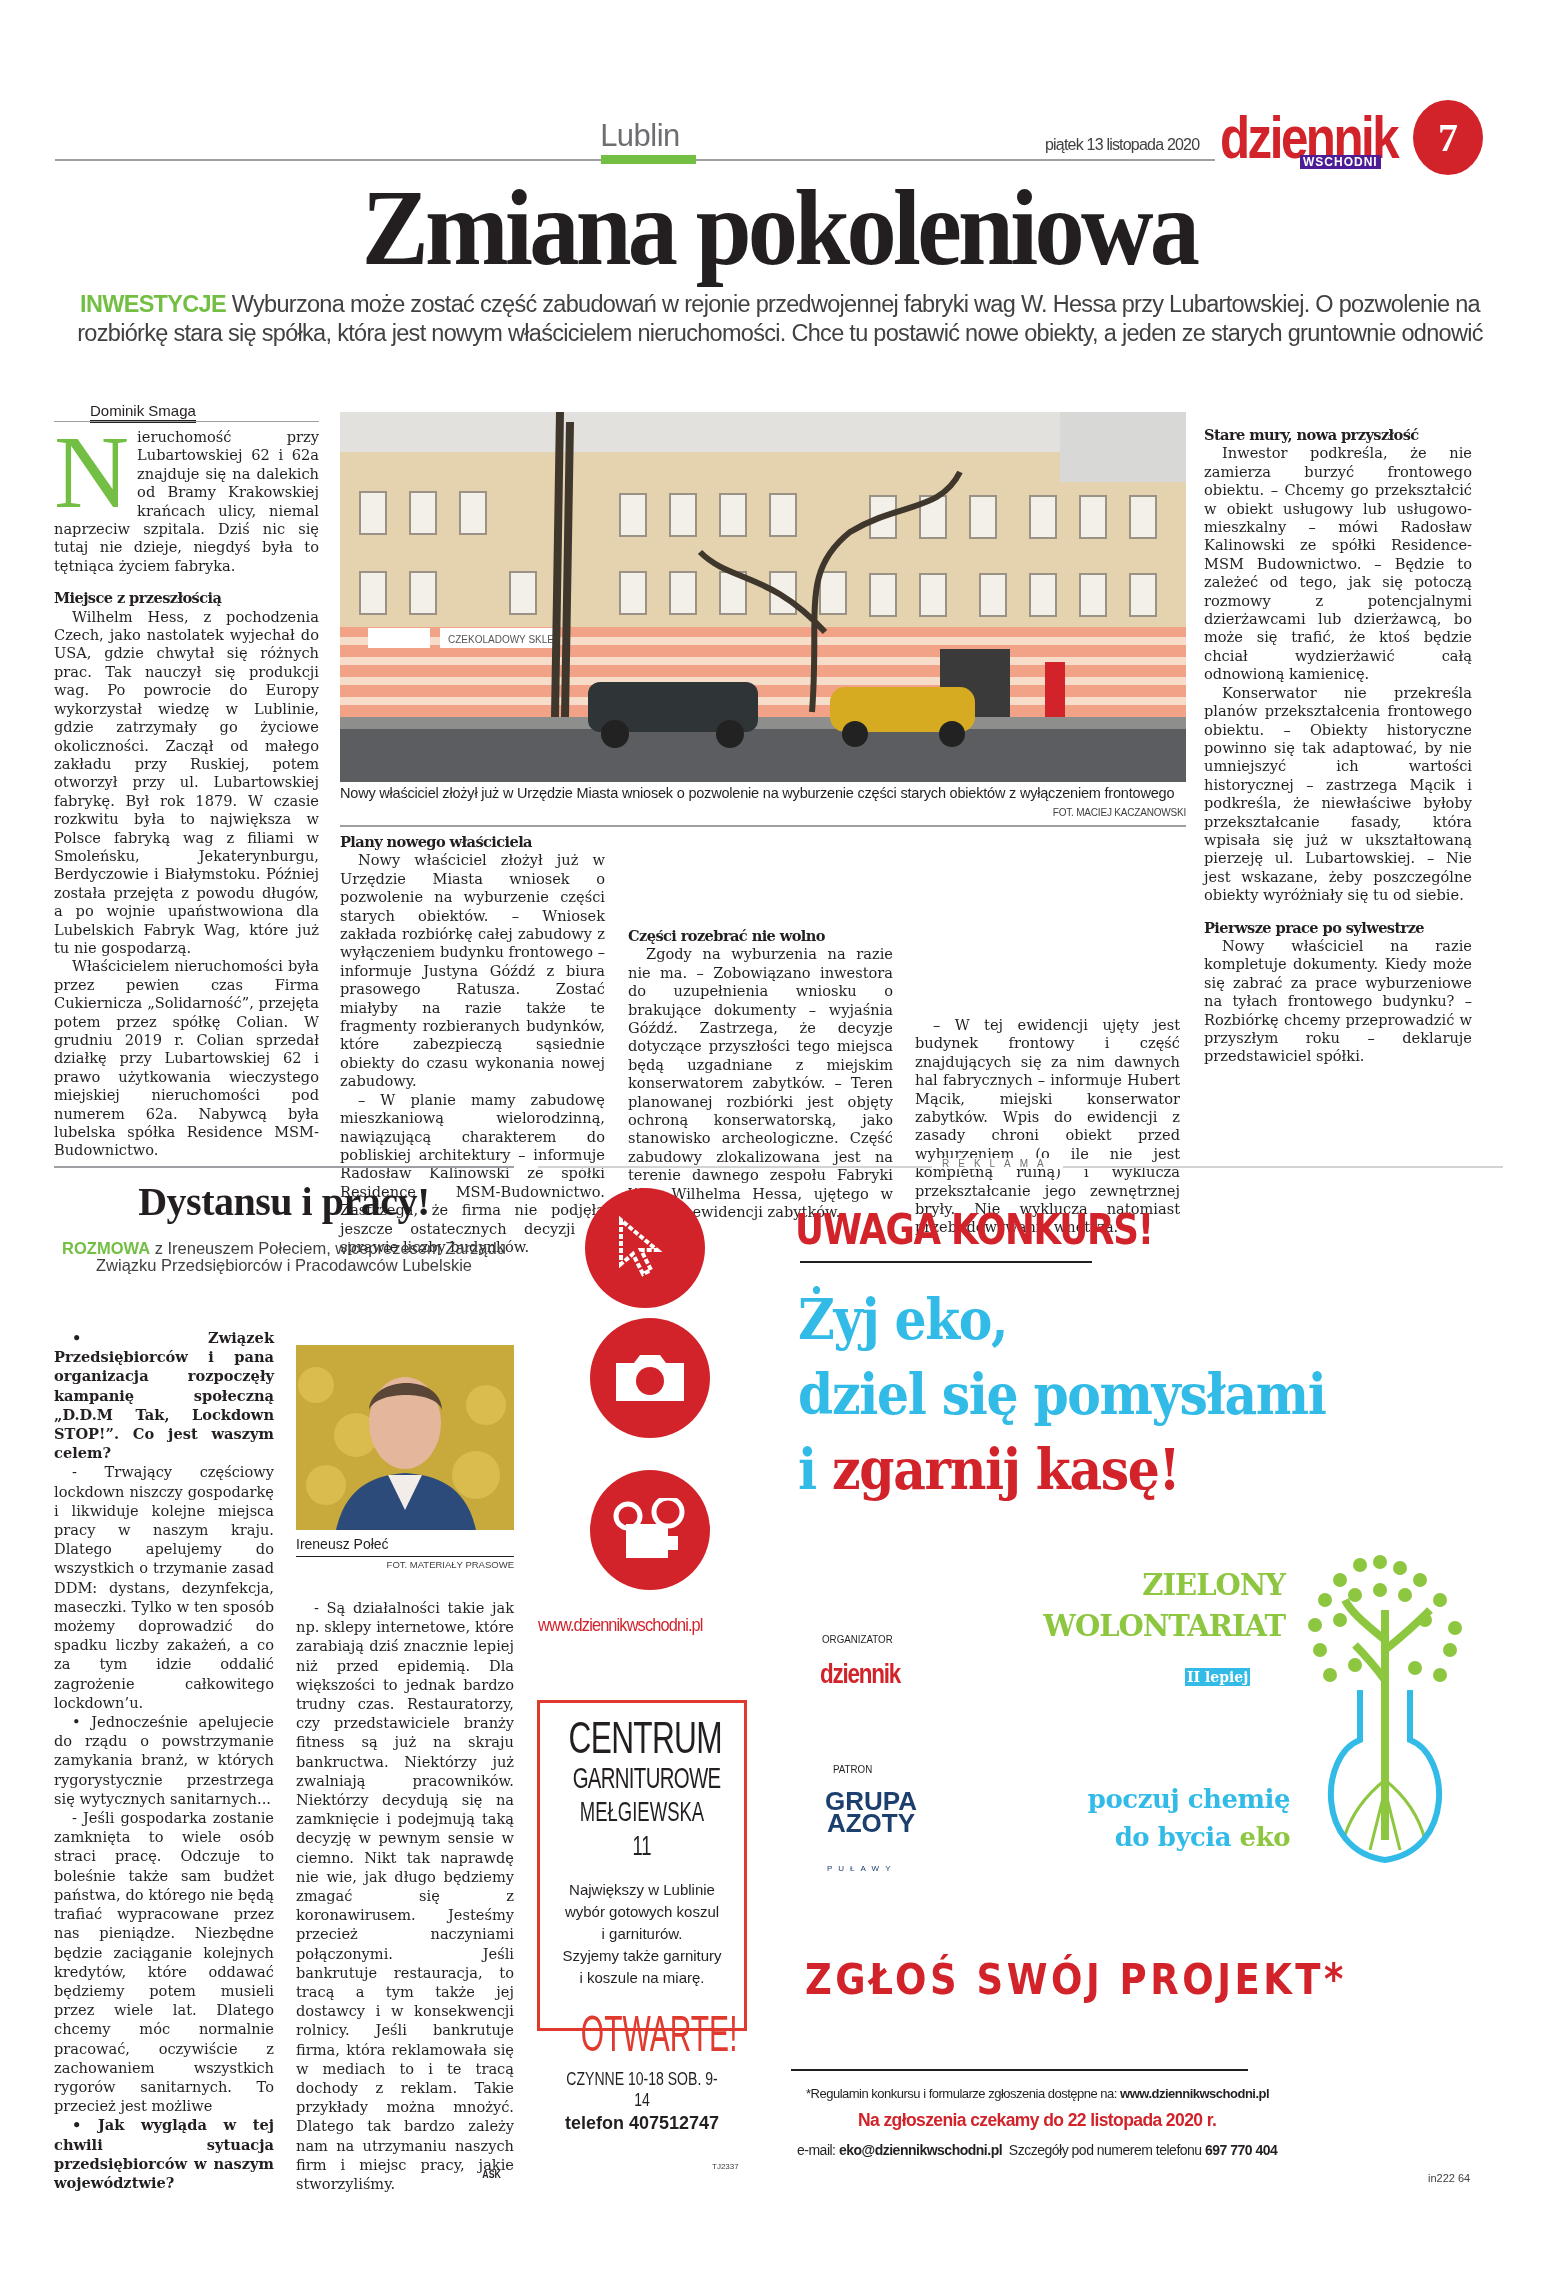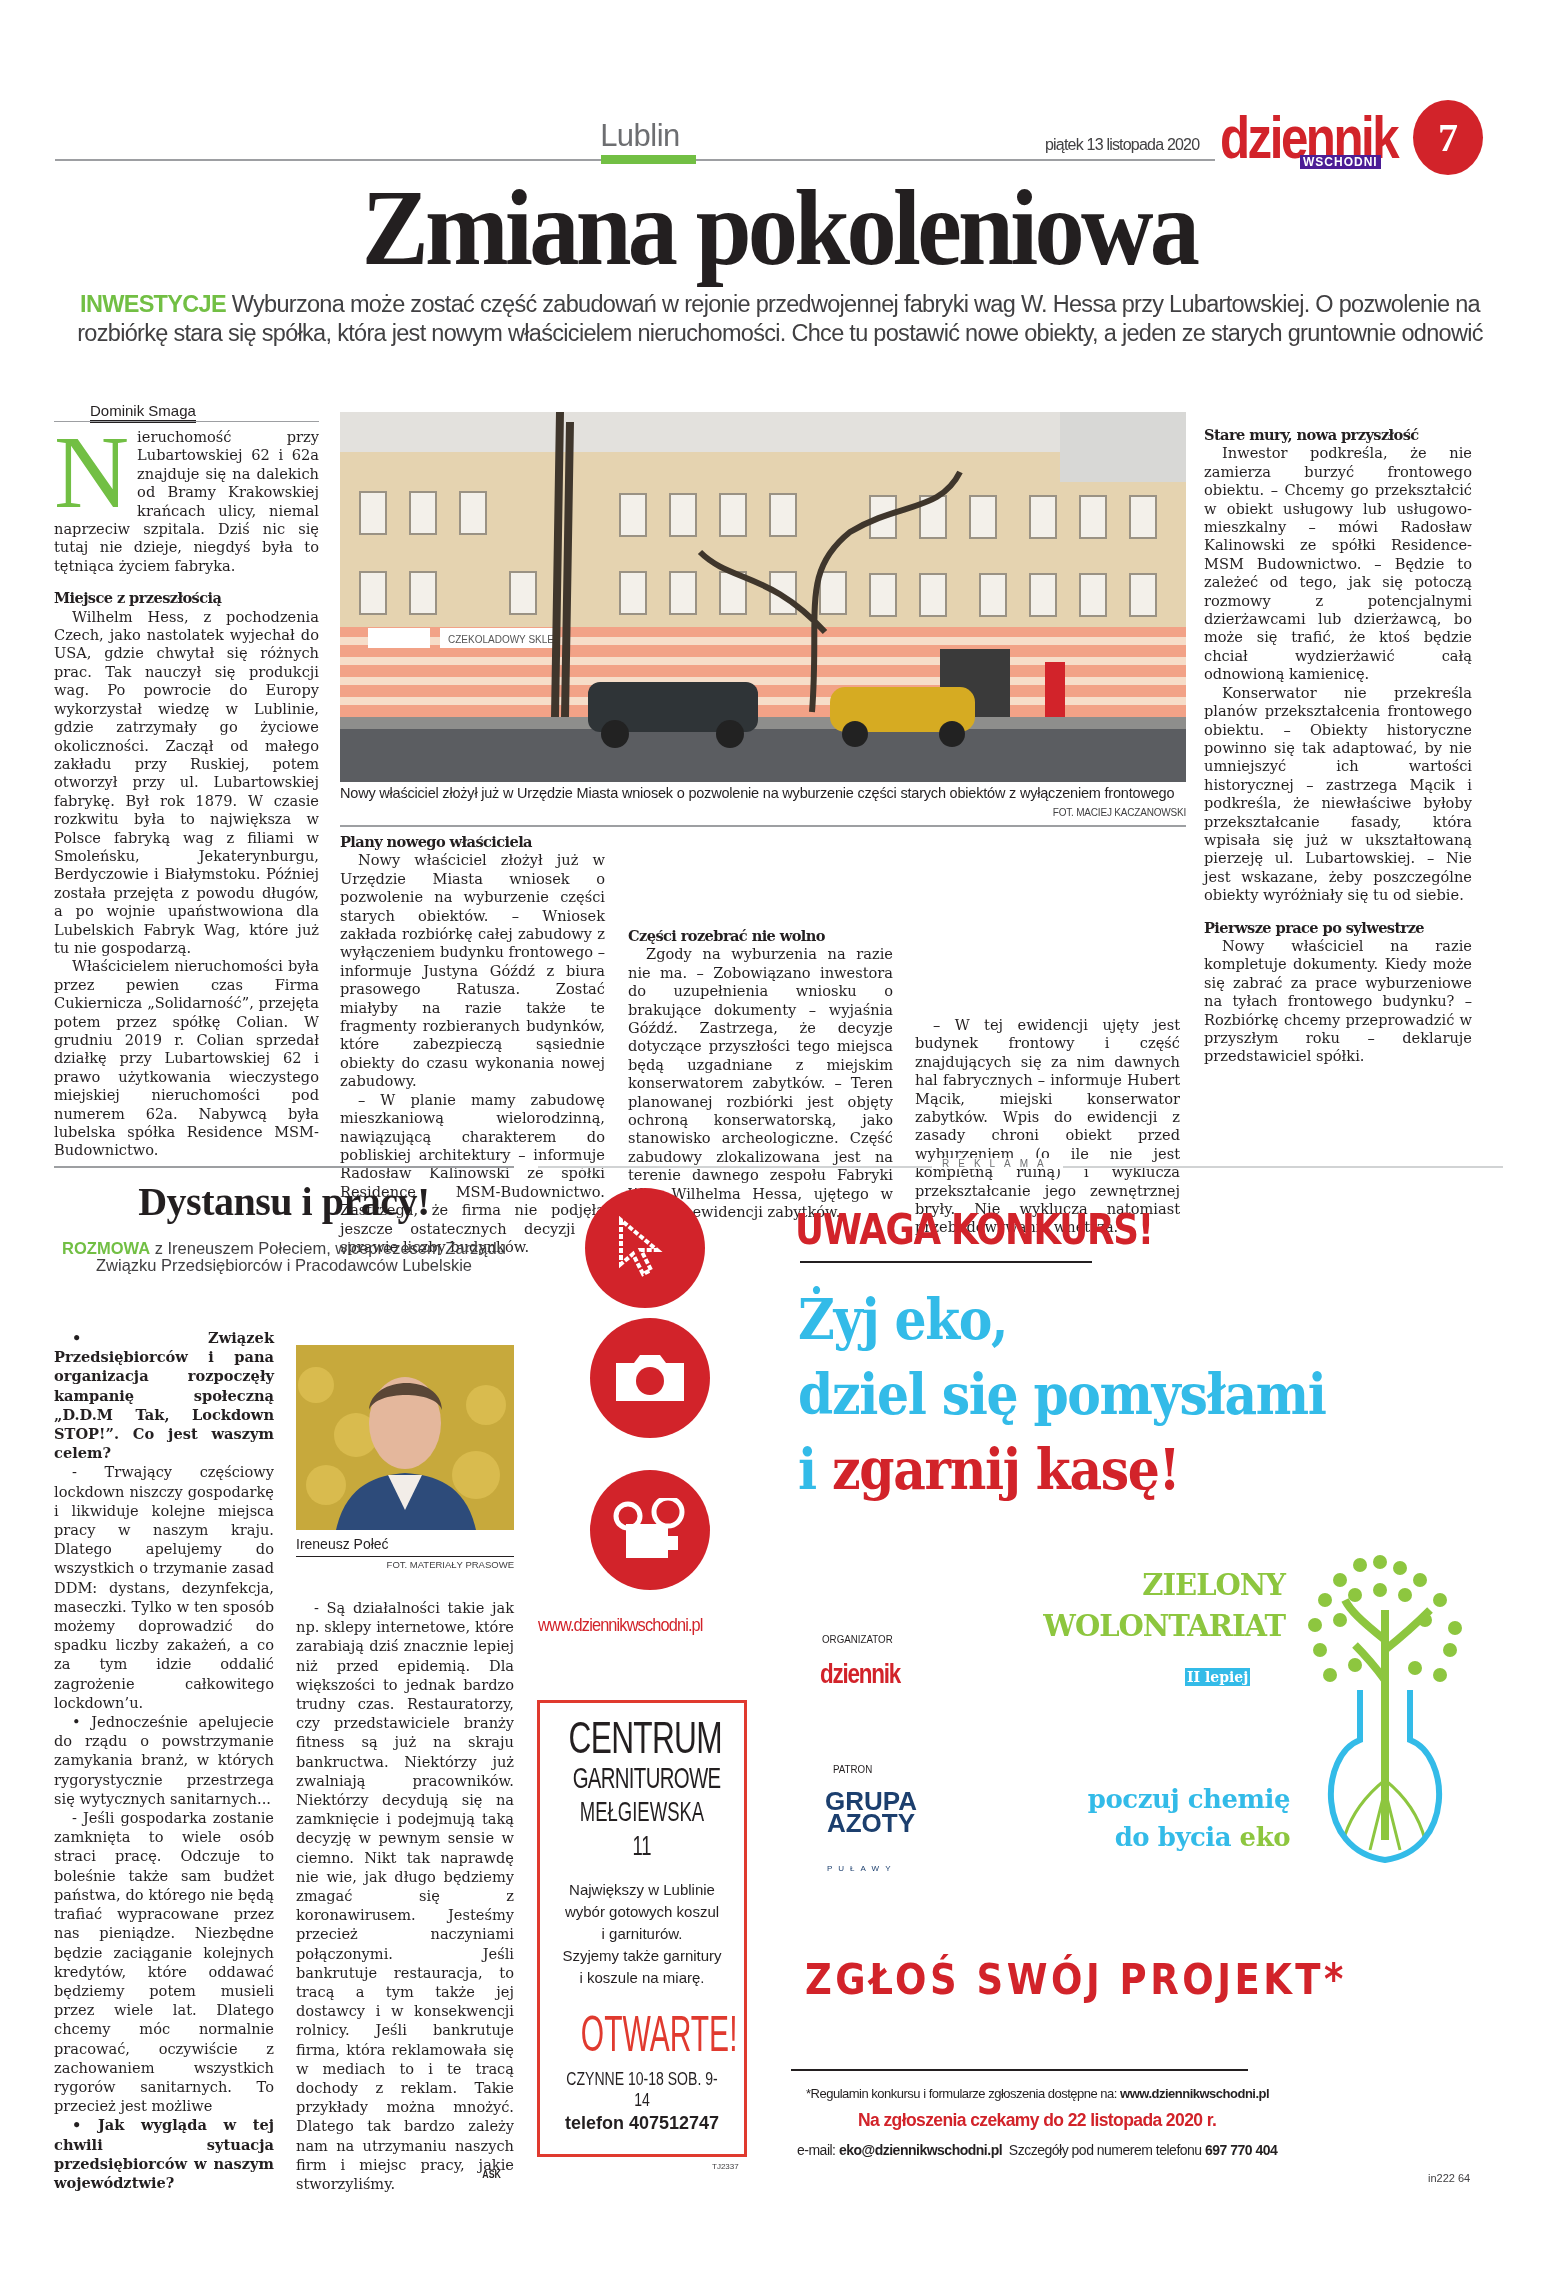--- a/index.html
+++ b/index.html
@@ -49,21 +49,21 @@
   .portrait-name { left: 296px; top: 1536px; font-family: "Liberation Sans", sans-serif; font-size: 14px; }
   .portrait-rule { left: 296px; top: 1556px; width: 218px; height: 1px; background: #231f20; }
   .portrait-credit { left: 296px; top: 1559px; width: 218px; text-align: right; font-family: "Liberation Sans", sans-serif; font-size: 9.5px; color: #414042; }
   .sig { left: 480px; top: 2168px; font-family: "Liberation Sans", sans-serif; font-weight: bold; font-size: 11px; transform: scaleX(0.8); }
 
   
   .icon-circle { width: 120px; height: 120px; border-radius: 50%; background: #d2232a; display: flex; align-items: center; justify-content: center; }
   .site-url { left: 538px; top: 1614px; font-family: "Liberation Sans", sans-serif; font-size: 19px; color: #d2232a; letter-spacing: -1px; transform: scaleX(0.86); transform-origin: left; }
 
   
-  .suit-ad { left: 537px; top: 1700px; width: 210px; height: 457px; border: 3px solid #e03a2f; text-align: center; }
+  .suit-ad { left: 537px; top: 1700px; width: 210px; height: 331px; border: 3px solid #e03a2f; text-align: center; }
   .suit-h1 { font-family: "Liberation Sans", sans-serif; font-size: 44px; line-height: 46px; margin-top: 12px; transform: scaleX(0.72); letter-spacing: -1px; color: #231f20; }
   .suit-h2 { font-family: "Liberation Sans", sans-serif; font-size: 30px; line-height: 34px; transform: scaleX(0.68); letter-spacing: -1px; color: #231f20; }
   .suit-h3 { font-family: "Liberation Sans", sans-serif; font-size: 28px; line-height: 34px; transform: scaleX(0.66); color: #231f20; }
   .suit-body { font-family: "Liberation Sans", sans-serif; font-size: 15px; line-height: 22px; margin-top: 16px; color: #231f20; }
   .suit-open { font-family: "Liberation Sans", sans-serif; font-size: 50px; line-height: 54px; color: #e03a2f; transform: scaleX(0.6); margin-top: 18px; font-weight: normal; }
   .suit-hours { font-family: "Liberation Sans", sans-serif; font-size: 18px; margin-top: 8px; transform: scaleX(0.78); }
   .suit-phone { font-family: "Liberation Sans", sans-serif; font-weight: bold; font-size: 18px; margin-top: 2px; }
   .ad-code-1 { left: 712px; top: 2162px; font-family: "Liberation Sans", sans-serif; font-size: 8px; color: #414042; }
 
   

